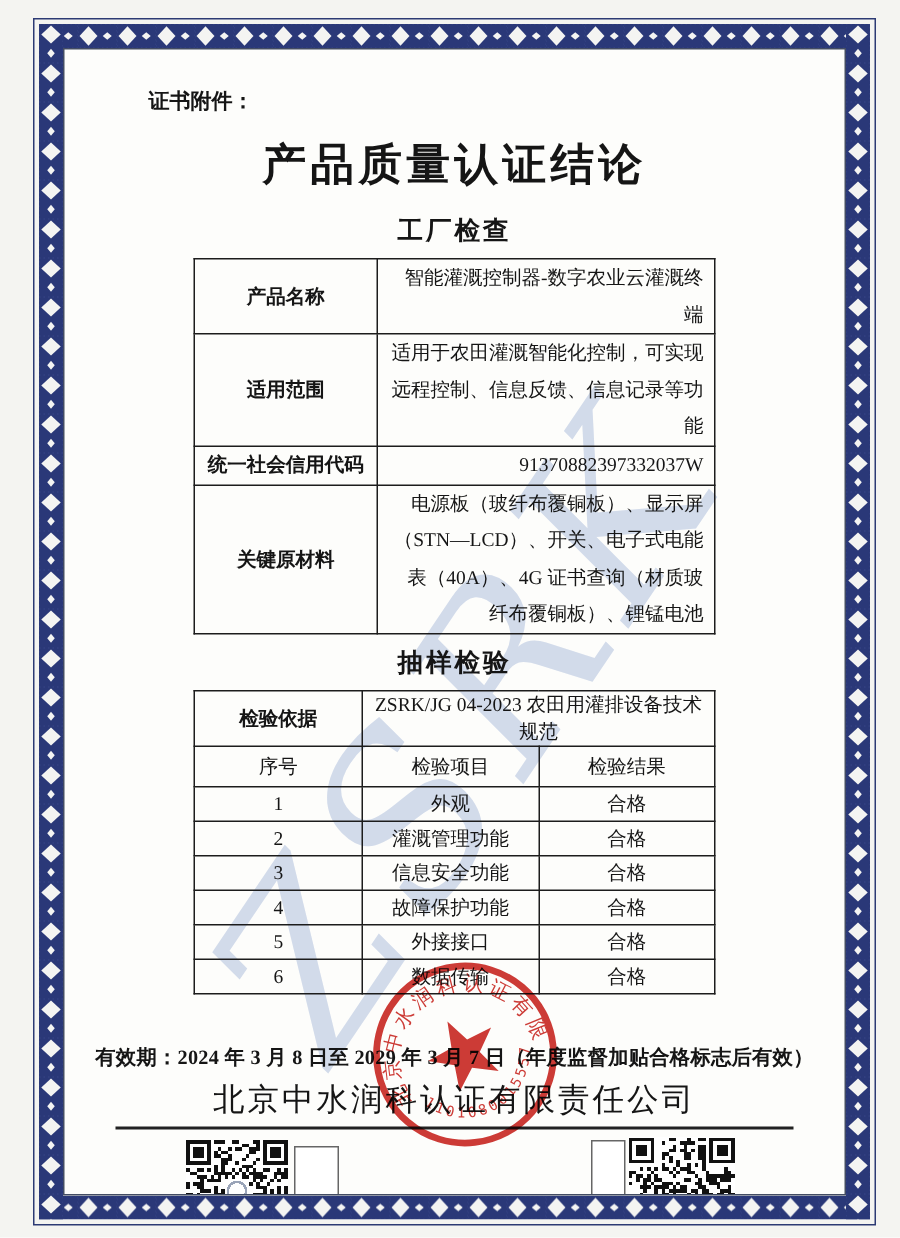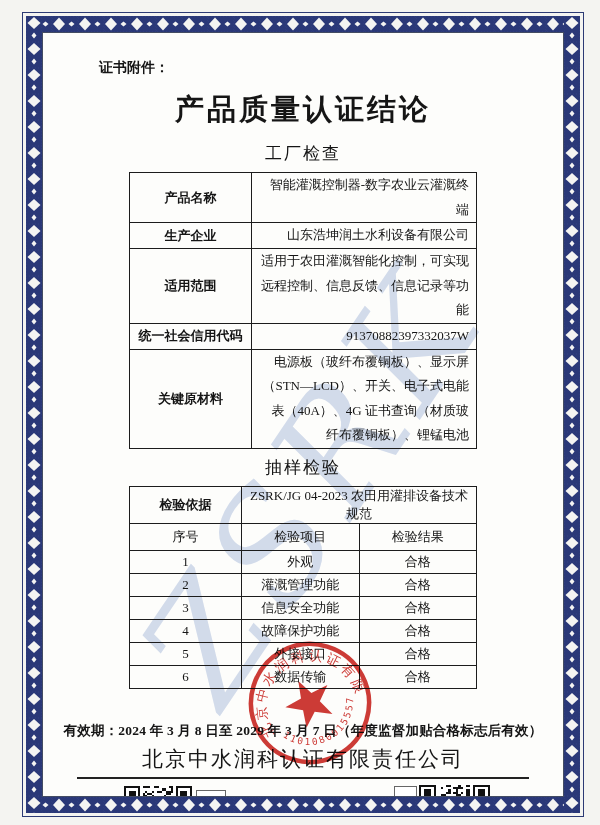--- a/index.html
+++ b/index.html
@@ -57,21 +57,21 @@
   }
   .main-title{
     margin-top:13px;
     text-align:center;
     font-family:"Liberation Sans","DejaVu Sans",sans-serif;
     font-size:29px; font-weight:bold; letter-spacing:3px;
     position:relative; z-index:1;
   }
   .section-title{
     text-align:center;
-    font-size:17px; font-weight:normal; letter-spacing:2px;
+    font-size:17px; font-weight:bold; letter-spacing:2px;
     position:relative; z-index:1;
   }
   .section-title.first{margin-top:12px;}
   .section-title.second{margin-top:7px;}
   table{
     border-collapse:collapse;
     margin:7px auto 0;
     width:348px;
     position:relative; z-index:1;
     background:transparent;
@@ -198,24 +198,20 @@
 
       <div class="main-title">产品质量认证结论</div>
 
       <div class="section-title first">工厂检查</div>
 
       <table class="t1">
         <tbody>
               <tr class="single">
           <td class="lbl">产品名称</td>
           <td class="val">智能灌溉控制器-数字农业云灌溉终端</td>
-        </tr>
-        <tr class="single">
-          <td class="lbl">生产企业</td>
-          <td class="val">山东浩坤润土水利设备有限公司</td>
         </tr>
         <tr>
           <td class="lbl">适用范围</td>
           <td class="val">适用于农田灌溉智能化控制，可实现远程控制、信息反馈、信息记录等功能</td>
         </tr>
         <tr class="single">
           <td class="lbl">统一社会信用代码</td>
           <td class="val">91370882397332037W</td>
         </tr>
         <tr>

